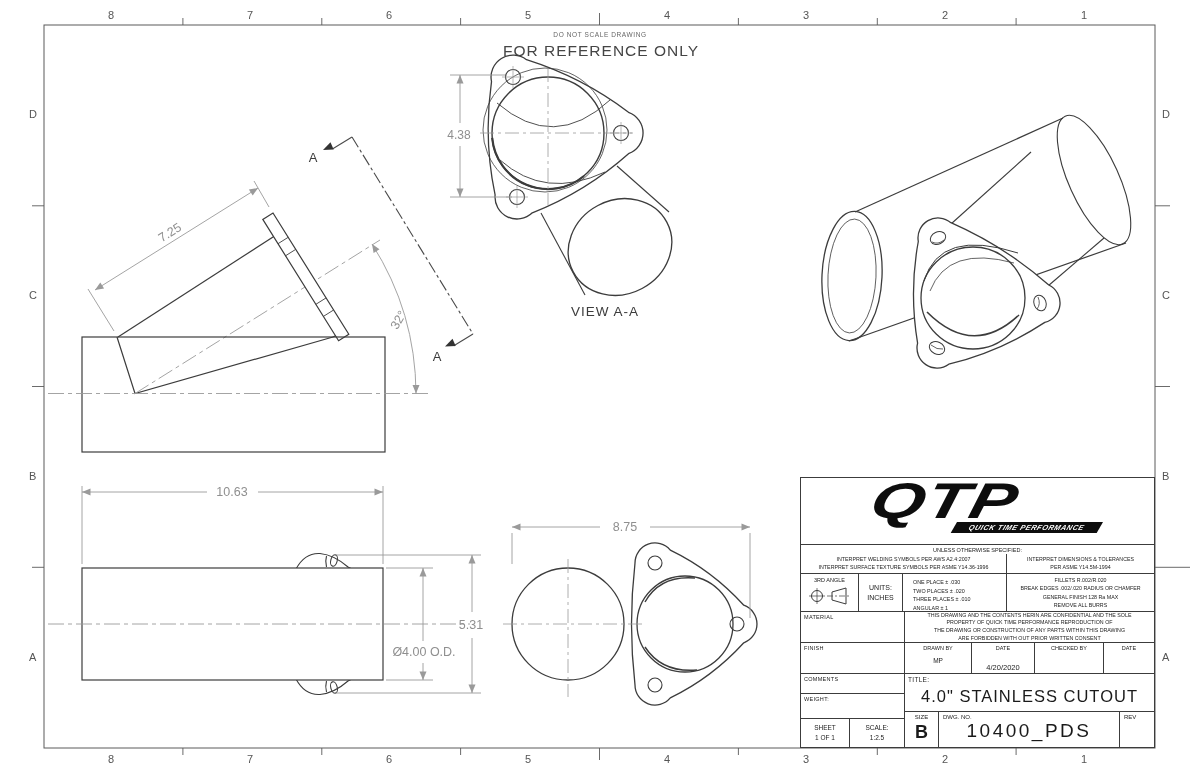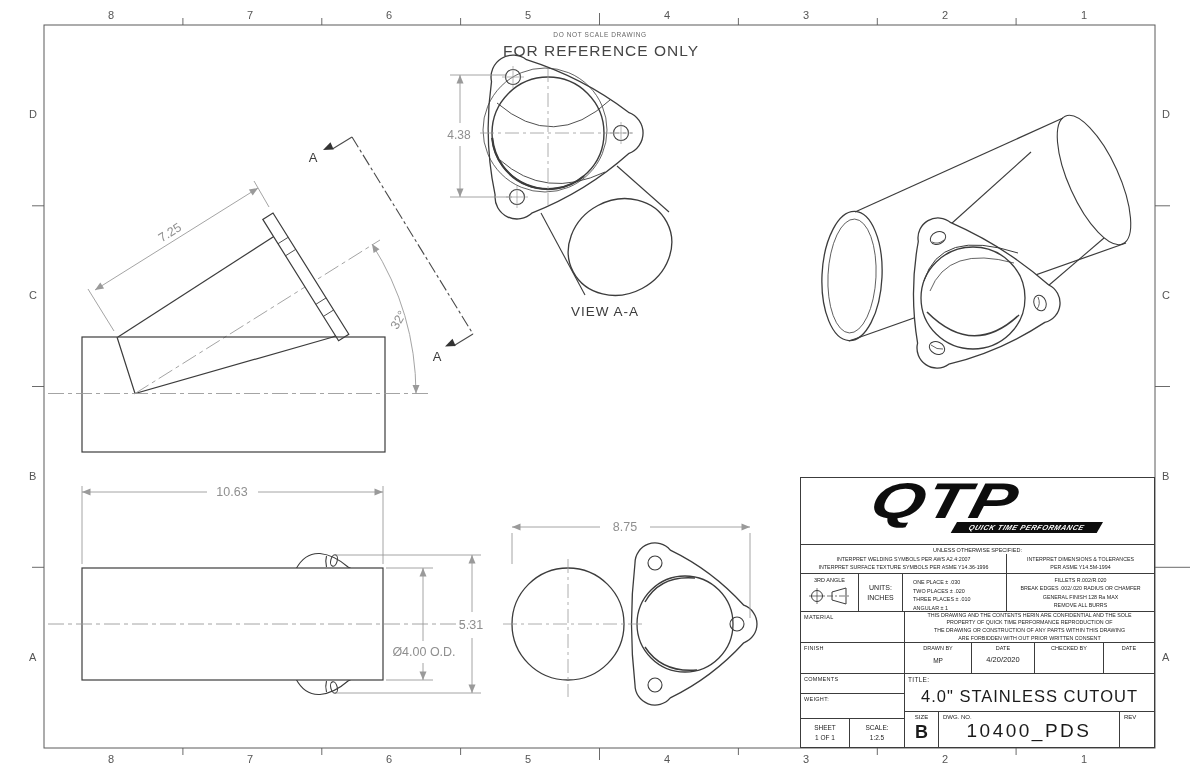--- a/index.html
+++ b/index.html
@@ -361,21 +361,21 @@
 
     <div class="tb bt" style="left:0;top:164px;width:103px;height:31px">
       <span class="lab">FINISH</span>
     </div>
     <div class="tb bt bl" style="left:103px;top:164px;width:67px;height:31px">
       <div style="text-align:center;font-size:5.5px;margin-top:2px">DRAWN BY</div>
       <div style="text-align:center;font-size:6.5px;margin-top:6px">MP</div>
     </div>
     <div class="tb bt bl" style="left:170px;top:164px;width:63px;height:31px">
       <div style="text-align:center;font-size:5.5px;margin-top:2px">DATE</div>
-      <div style="text-align:center;font-size:7.5px;margin-top:4px">4/20/2020</div>
+      <div style="text-align:center;font-size:7.5px;margin-top:12px">4/20/2020</div>
     </div>
     <div class="tb bt bl" style="left:233px;top:164px;width:69px;height:31px">
       <div style="text-align:center;font-size:5.5px;margin-top:2px">CHECKED BY</div>
     </div>
     <div class="tb bt bl" style="left:302px;top:164px;width:51px;height:31px">
       <div style="text-align:center;font-size:5.5px;margin-top:2px">DATE</div>
     </div>
 
     <div class="tb bt" style="left:0;top:195px;width:103px;height:20px">
       <span class="lab">COMMENTS</span>

